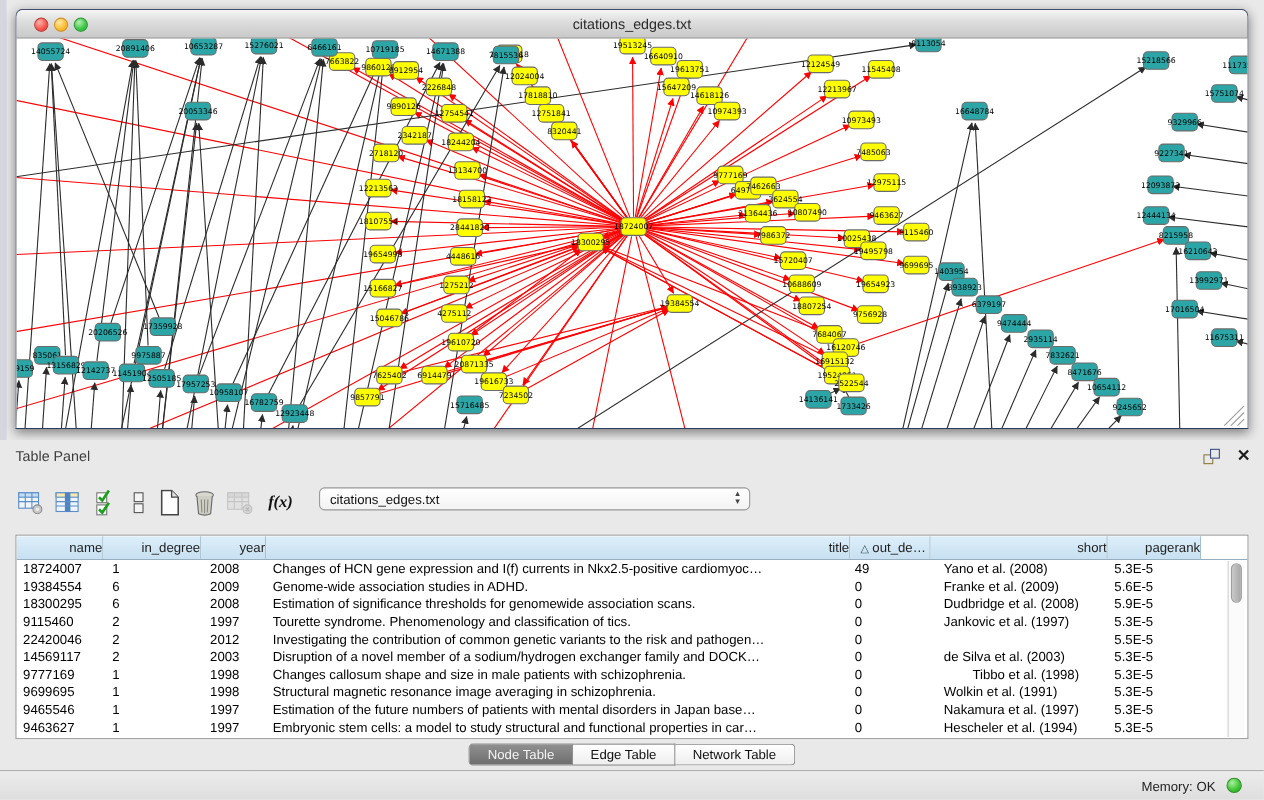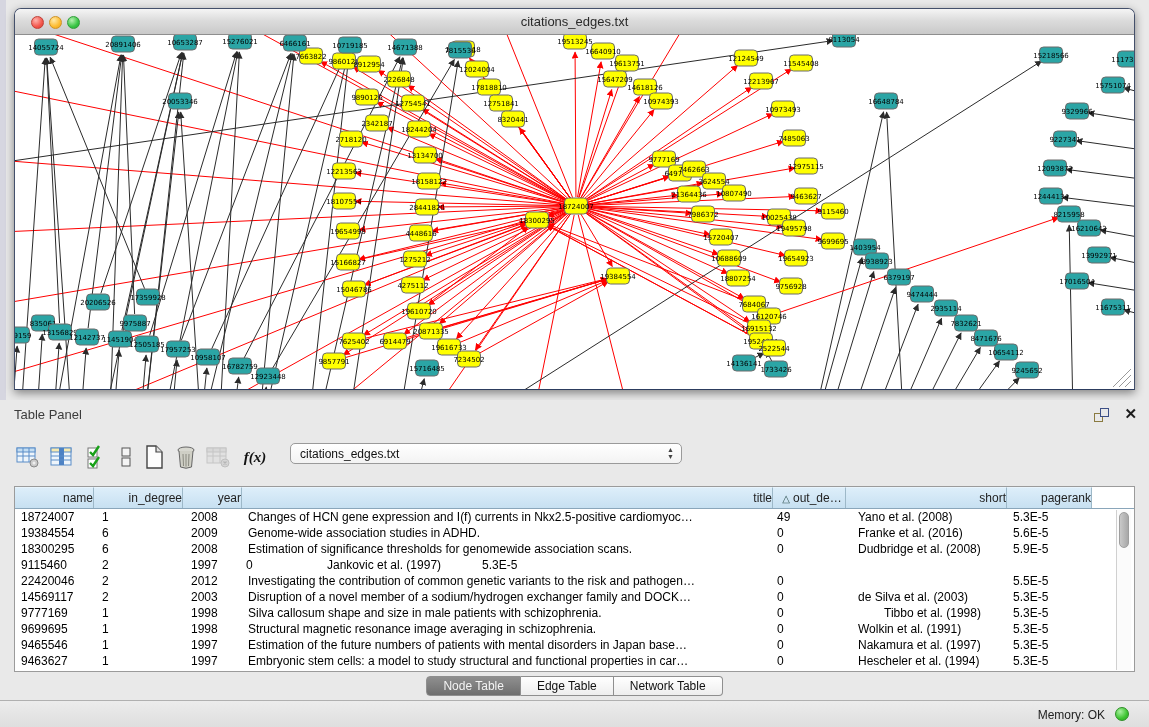--- a/index.html
+++ b/index.html
@@ -830,36 +830,37 @@
           <div class="td" style="width: 73px; padding-left: 4px;">49</div>
           <div class="td" style="width: 161px; padding-left: 12px;">Yano et al. (2008)</div>
           <div class="td" style="width: 85px; padding-left: 6px;">5.3E-5</div>
         </div>
         <div class="tr">
           <div class="td" style="width: 79px; padding-left: 6px;">19384554</div>
           <div class="td" style="width: 89px; padding-left: 8px;">6</div>
           <div class="td" style="width: 59px; padding-left: 8px;">2009</div>
           <div class="td" style="width: 531px; padding-left: 6px;">Genome-wide association studies in ADHD.</div>
           <div class="td" style="width: 73px; padding-left: 4px;">0</div>
-          <div class="td" style="width: 161px; padding-left: 12px;">Franke et al. (2016)</div>
+          <div class="td" style="width: 161px; padding-left: 12px;">Franke et al. (2009)</div>
           <div class="td" style="width: 85px; padding-left: 6px;">5.6E-5</div>
         </div>
         <div class="tr">
           <div class="td" style="width: 79px; padding-left: 6px;">18300295</div>
           <div class="td" style="width: 89px; padding-left: 8px;">6</div>
           <div class="td" style="width: 59px; padding-left: 8px;">2008</div>
           <div class="td" style="width: 531px; padding-left: 6px;">Estimation of significance thresholds for genomewide association scans.</div>
           <div class="td" style="width: 73px; padding-left: 4px;">0</div>
           <div class="td" style="width: 161px; padding-left: 12px;">Dudbridge et al. (2008)</div>
           <div class="td" style="width: 85px; padding-left: 6px;">5.9E-5</div>
         </div>
         <div class="tr">
           <div class="td" style="width: 79px; padding-left: 6px;">9115460</div>
           <div class="td" style="width: 89px; padding-left: 8px;">2</div>
           <div class="td" style="width: 59px; padding-left: 8px;">1997</div>
+          <div class="td" style="width: 531px; padding-left: 6px;">Tourette syndrome. Phenomenology and classification of tics.</div>
           <div class="td" style="width: 73px; padding-left: 4px;">0</div>
           <div class="td" style="width: 161px; padding-left: 12px;">Jankovic et al. (1997)</div>
           <div class="td" style="width: 85px; padding-left: 6px;">5.3E-5</div>
         </div>
         <div class="tr">
           <div class="td" style="width: 79px; padding-left: 6px;">22420046</div>
           <div class="td" style="width: 89px; padding-left: 8px;">2</div>
           <div class="td" style="width: 59px; padding-left: 8px;">2012</div>
           <div class="td" style="width: 531px; padding-left: 6px;">Investigating the contribution of common genetic variants to the risk and pathogen…</div>
           <div class="td" style="width: 73px; padding-left: 4px;">0</div>
@@ -872,21 +873,21 @@
           <div class="td" style="width: 59px; padding-left: 8px;">2003</div>
           <div class="td" style="width: 531px; padding-left: 6px;">Disruption of a novel member of a sodium/hydrogen exchanger family and DOCK…</div>
           <div class="td" style="width: 73px; padding-left: 4px;">0</div>
           <div class="td" style="width: 161px; padding-left: 12px;">de Silva et al. (2003)</div>
           <div class="td" style="width: 85px; padding-left: 6px;">5.3E-5</div>
         </div>
         <div class="tr">
           <div class="td" style="width: 79px; padding-left: 6px;">9777169</div>
           <div class="td" style="width: 89px; padding-left: 8px;">1</div>
           <div class="td" style="width: 59px; padding-left: 8px;">1998</div>
-          <div class="td" style="width: 531px; padding-left: 6px;">Silva callosum shape and size in male patients with schizophrenia.</div>
+          <div class="td" style="width: 531px; padding-left: 6px;">Changes callosum shape and size in male patients with schizophrenia.</div>
           <div class="td" style="width: 73px; padding-left: 4px;">0</div>
           <div class="td" style="width: 161px; padding-left: 12px; text-align: center;">Tibbo et al. (1998)</div>
           <div class="td" style="width: 85px; padding-left: 6px;">5.3E-5</div>
         </div>
         <div class="tr">
           <div class="td" style="width: 79px; padding-left: 6px;">9699695</div>
           <div class="td" style="width: 89px; padding-left: 8px;">1</div>
           <div class="td" style="width: 59px; padding-left: 8px;">1998</div>
           <div class="td" style="width: 531px; padding-left: 6px;">Structural magnetic resonance image averaging in schizophrenia.</div>
           <div class="td" style="width: 73px; padding-left: 4px;">0</div>

